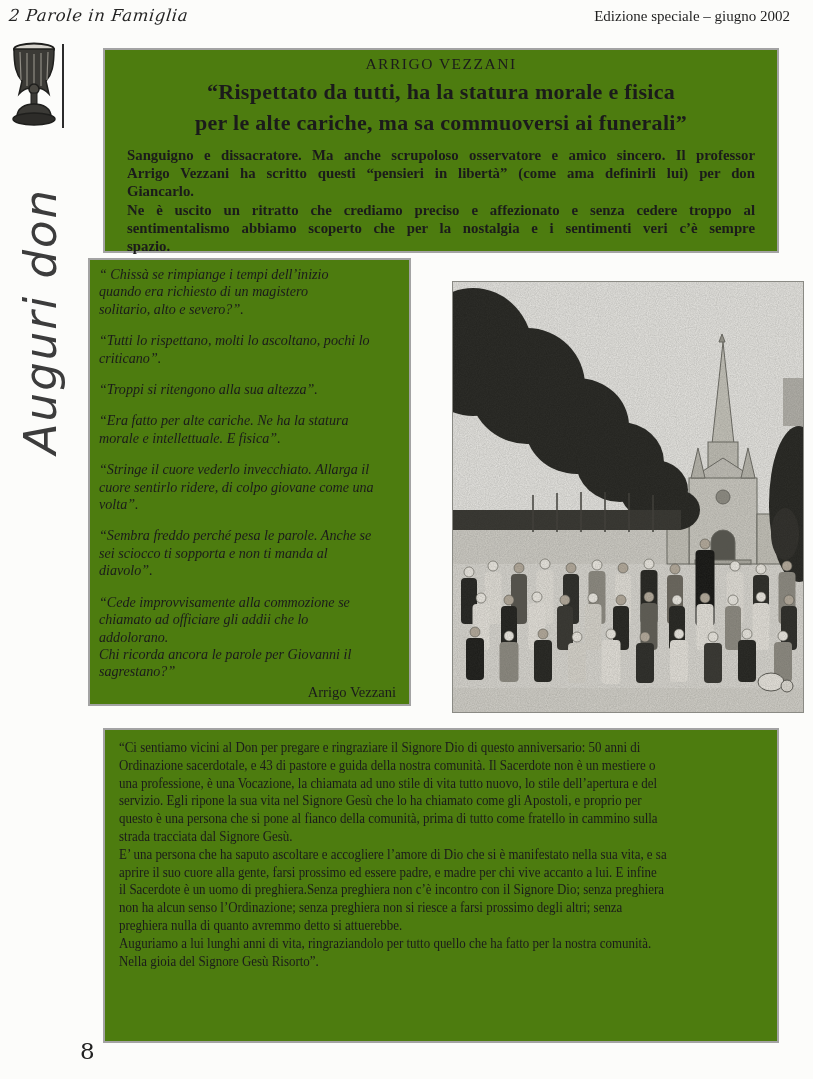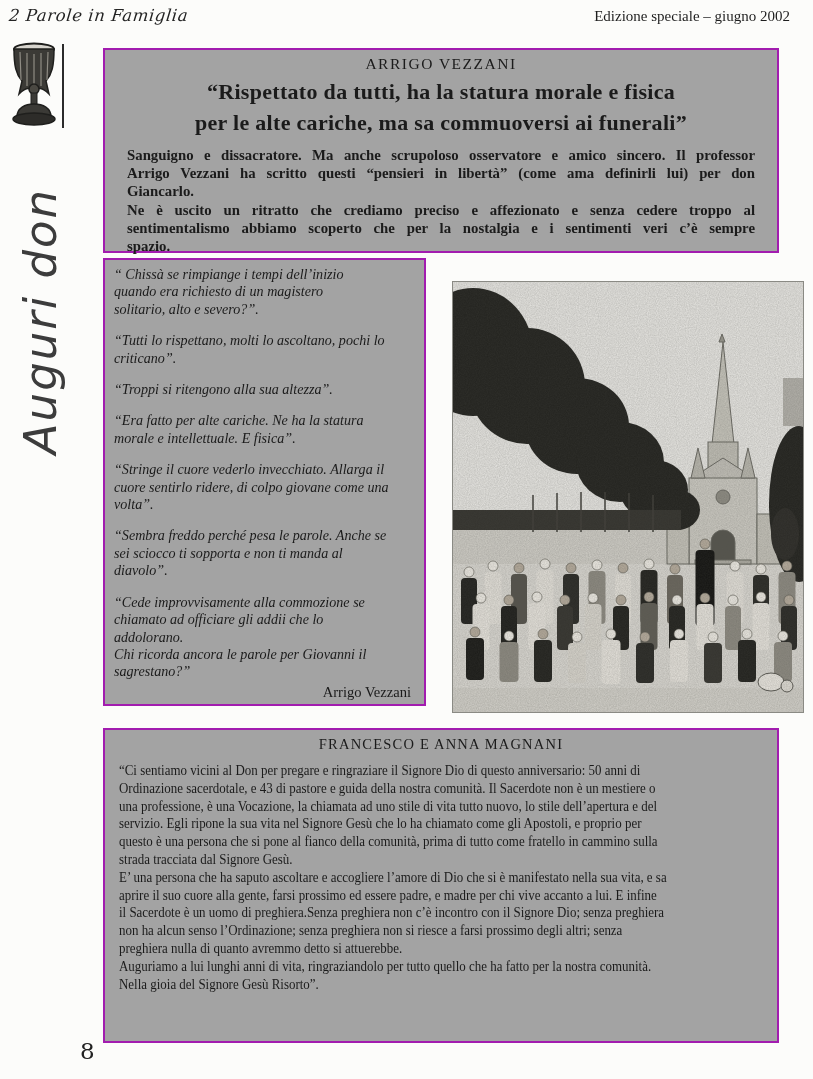--- a/index.html
+++ b/index.html
@@ -12,23 +12,23 @@
   .masthead-right{position:absolute;right:23px;top:8px;font-size:15px;color:#1e1e1e;}
 
   
   .ornament{position:absolute;left:6px;top:40px;width:56px;height:88px;}
   .side-rule{position:absolute;left:62px;top:44px;width:2px;height:84px;background:#2b2b2b;}
   .side-text{position:absolute;left:-122px;top:292px;width:330px;height:58px;
       transform:rotate(-90deg);text-align:center;font-family:"DejaVu Sans",sans-serif;
       font-style:italic;font-size:45px;letter-spacing:2px;color:#3c3c3c;white-space:nowrap;}
 
   
-  .box{position:absolute;border:2px solid #a21caf;background:#a3a3a3;box-sizing:border-box;}
+  .box{position:absolute;border:2px solid #a3a3a3;background:#4d7c0f;box-sizing:border-box;}
   .box1{left:103px;top:48px;width:676px;height:205px;}
-  .box2{left:103px;top:258px;width:323px;height:448px;}
+  .box2{left:88px;top:258px;width:323px;height:448px;}
   .box3{left:103px;top:728px;width:676px;height:315px;}
 
   .kicker{margin:5px 10px 0;text-align:center;font-size:15.5px;letter-spacing:1.5px;}
   .kicker3{margin:6px 10px 0;text-align:center;font-size:14.5px;letter-spacing:1.2px;}
   .big-title{margin:2px 6px 0;text-align:center;font-weight:bold;font-size:22px;
       line-height:31px;letter-spacing:.3px;white-space:pre-line;}
   .big-title3{margin:2px 6px 0;text-align:center;font-weight:bold;font-size:20px;
       line-height:26px;letter-spacing:.2px;}
   .intro{margin:8px 22px 0;font-weight:bold;font-size:14.8px;line-height:18.2px;
       white-space:pre-line;text-align:justify;text-align-last:justify;word-spacing:1px;}
@@ -233,21 +233,20 @@
 
       <g>
         <ellipse cx="318" cy="400" rx="13" ry="9" fill="#e9e6df" stroke="#5a5953"></ellipse>
         <circle cx="334" cy="404" r="6" fill="#dedbd3" stroke="#5a5953"></circle>
       </g>
       <rect width="350" height="430" filter="url(#grain)" opacity="0.55"></rect>
     </svg>
   </figure>
 
   <section class="box box3">
-    <div class="kicker3">FRANCESCO E ANNA MAGNANI</div>
     <p class="body3">“Ci sentiamo vicini al Don per pregare e ringraziare il Signore Dio di questo anniversario: 50 anni di
 Ordinazione sacerdotale, e 43 di pastore e guida della nostra comunità. Il Sacerdote non è un mestiere o
 una professione, è una Vocazione, la chiamata ad uno stile di vita tutto nuovo, lo stile dell’apertura e del
 servizio. Egli ripone la sua vita nel Signore Gesù che lo ha chiamato come gli Apostoli, e proprio per
 questo è una persona che si pone al fianco della comunità, prima di tutto come fratello in cammino sulla
 strada tracciata dal Signore Gesù.
 E’ una persona che ha saputo ascoltare e accogliere l’amore di Dio che si è manifestato nella sua vita, e sa
 aprire il suo cuore alla gente, farsi prossimo ed essere padre, e madre per chi vive accanto a lui. E infine
 il Sacerdote è un uomo di preghiera.Senza preghiera non c’è incontro con il Signore Dio; senza preghiera
 non ha alcun senso l’Ordinazione; senza preghiera non si riesce a farsi prossimo degli altri; senza

